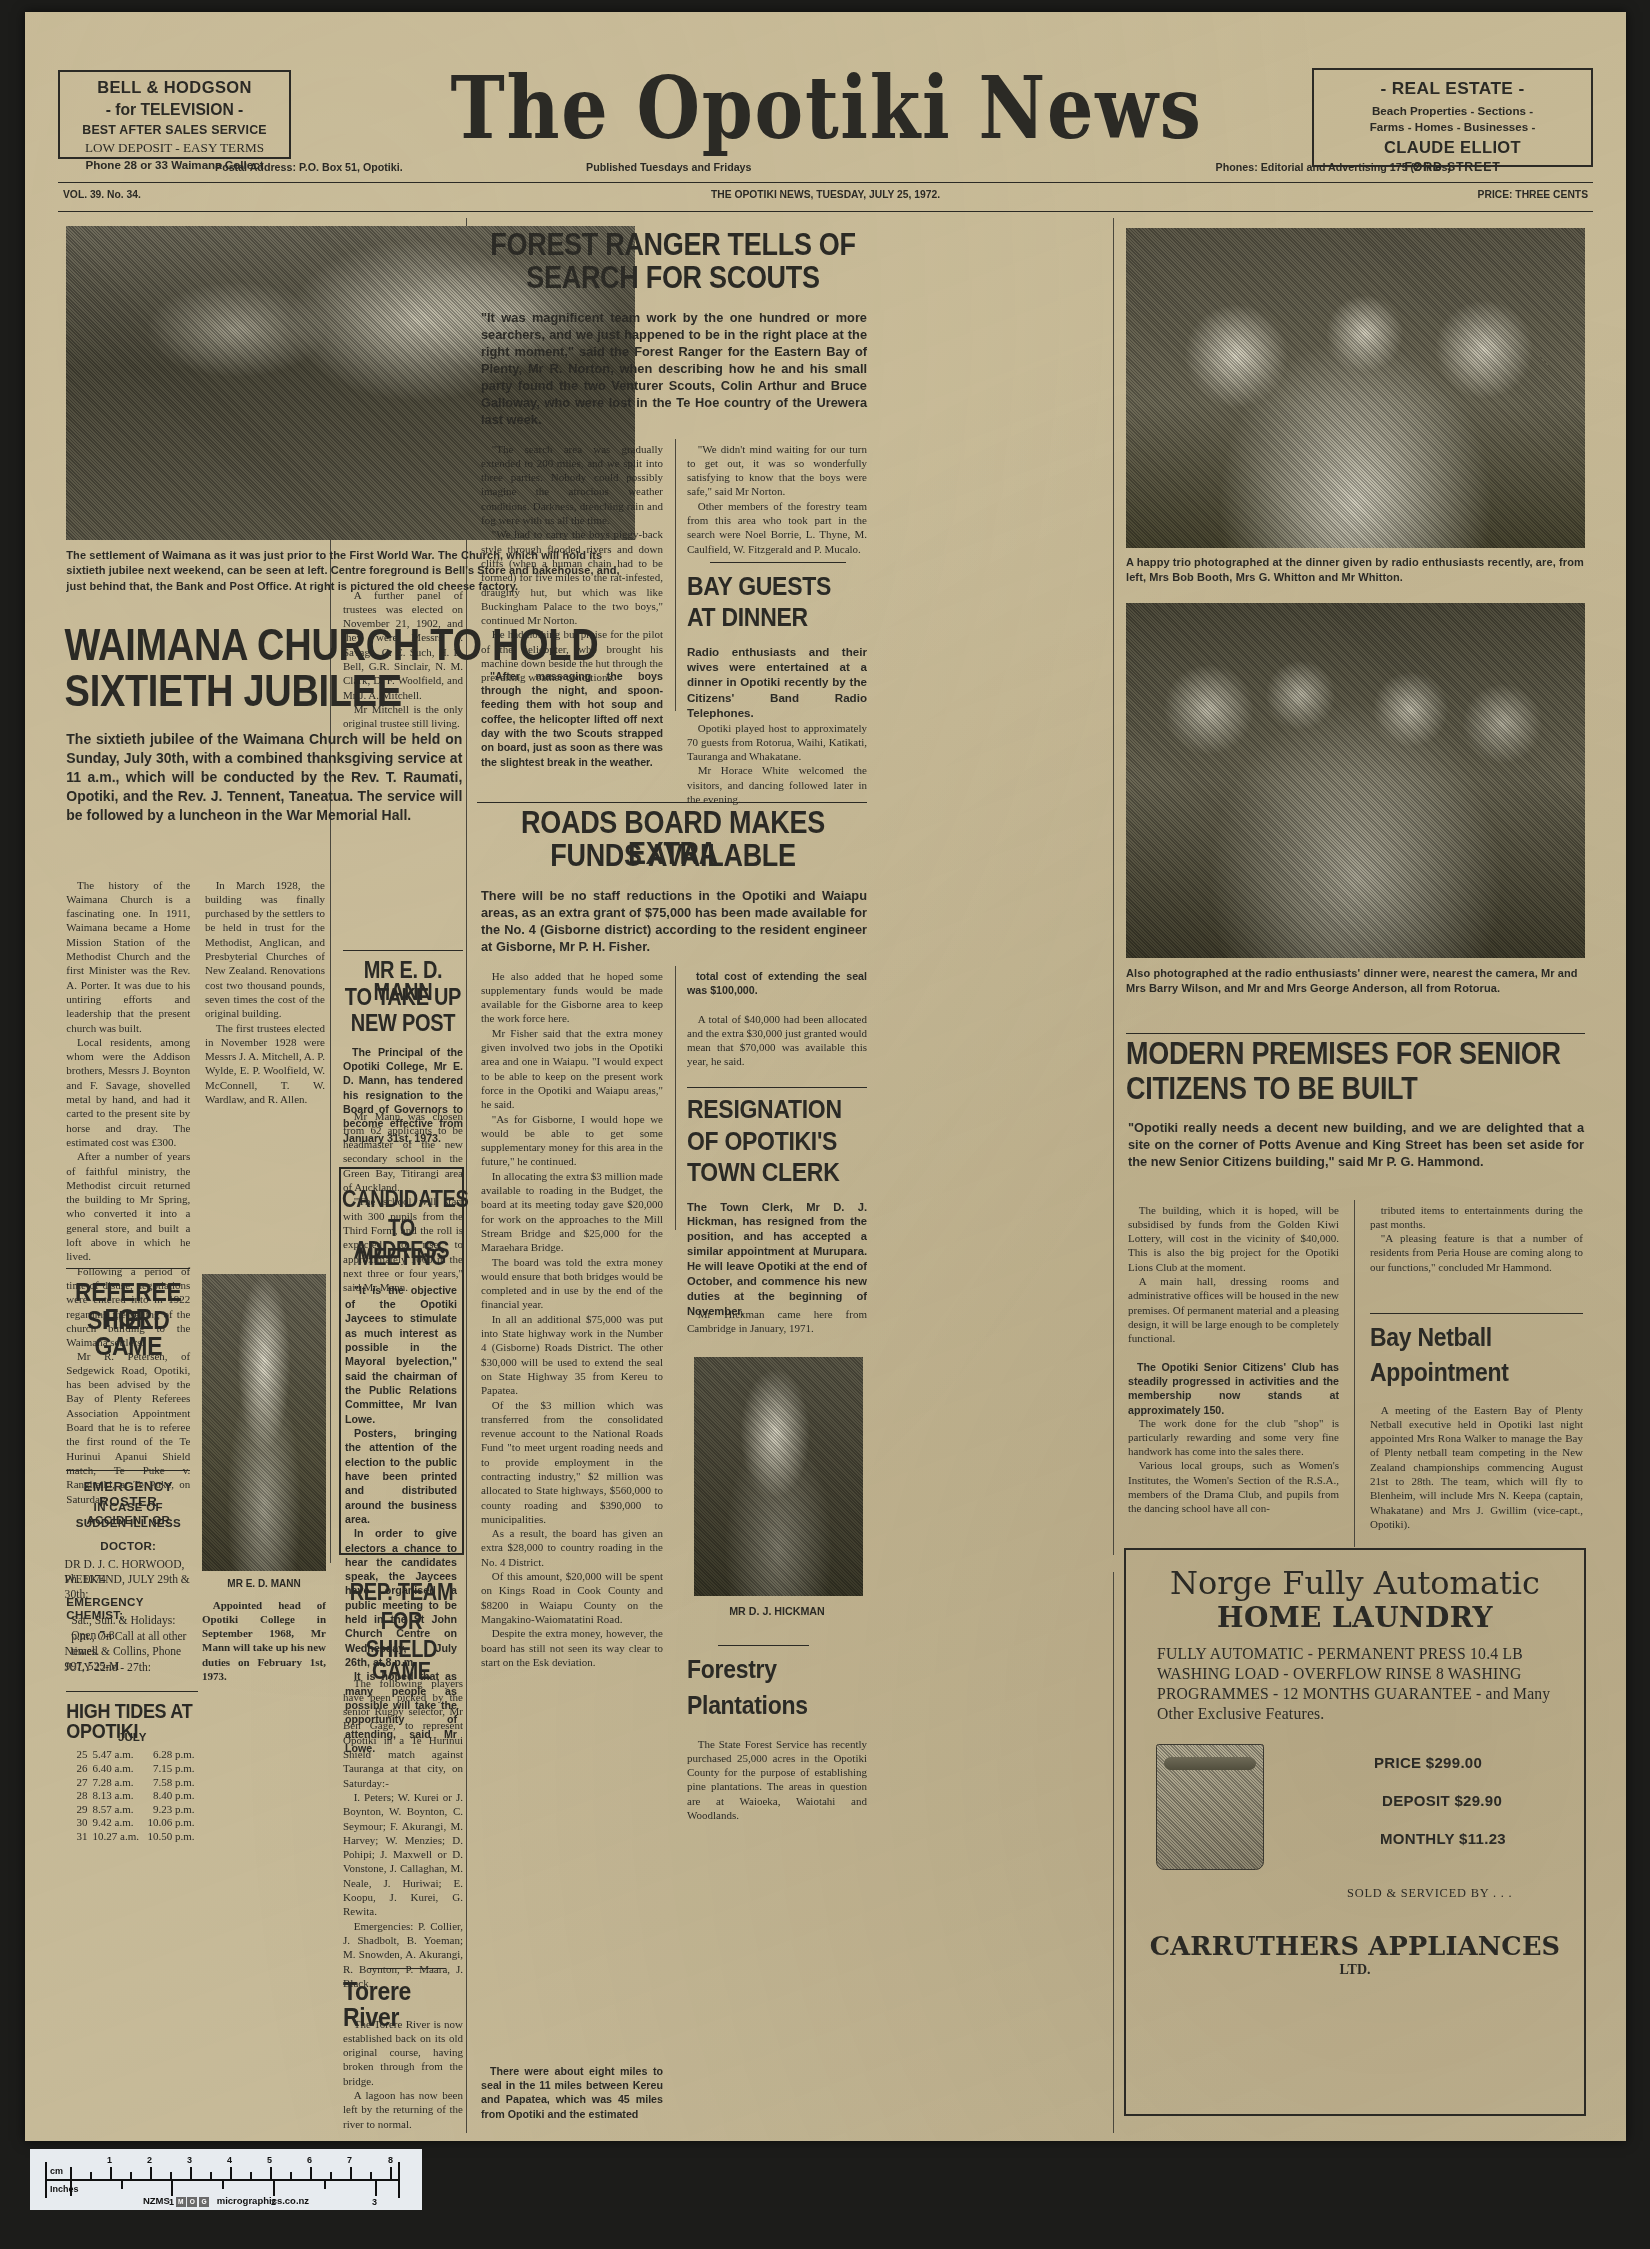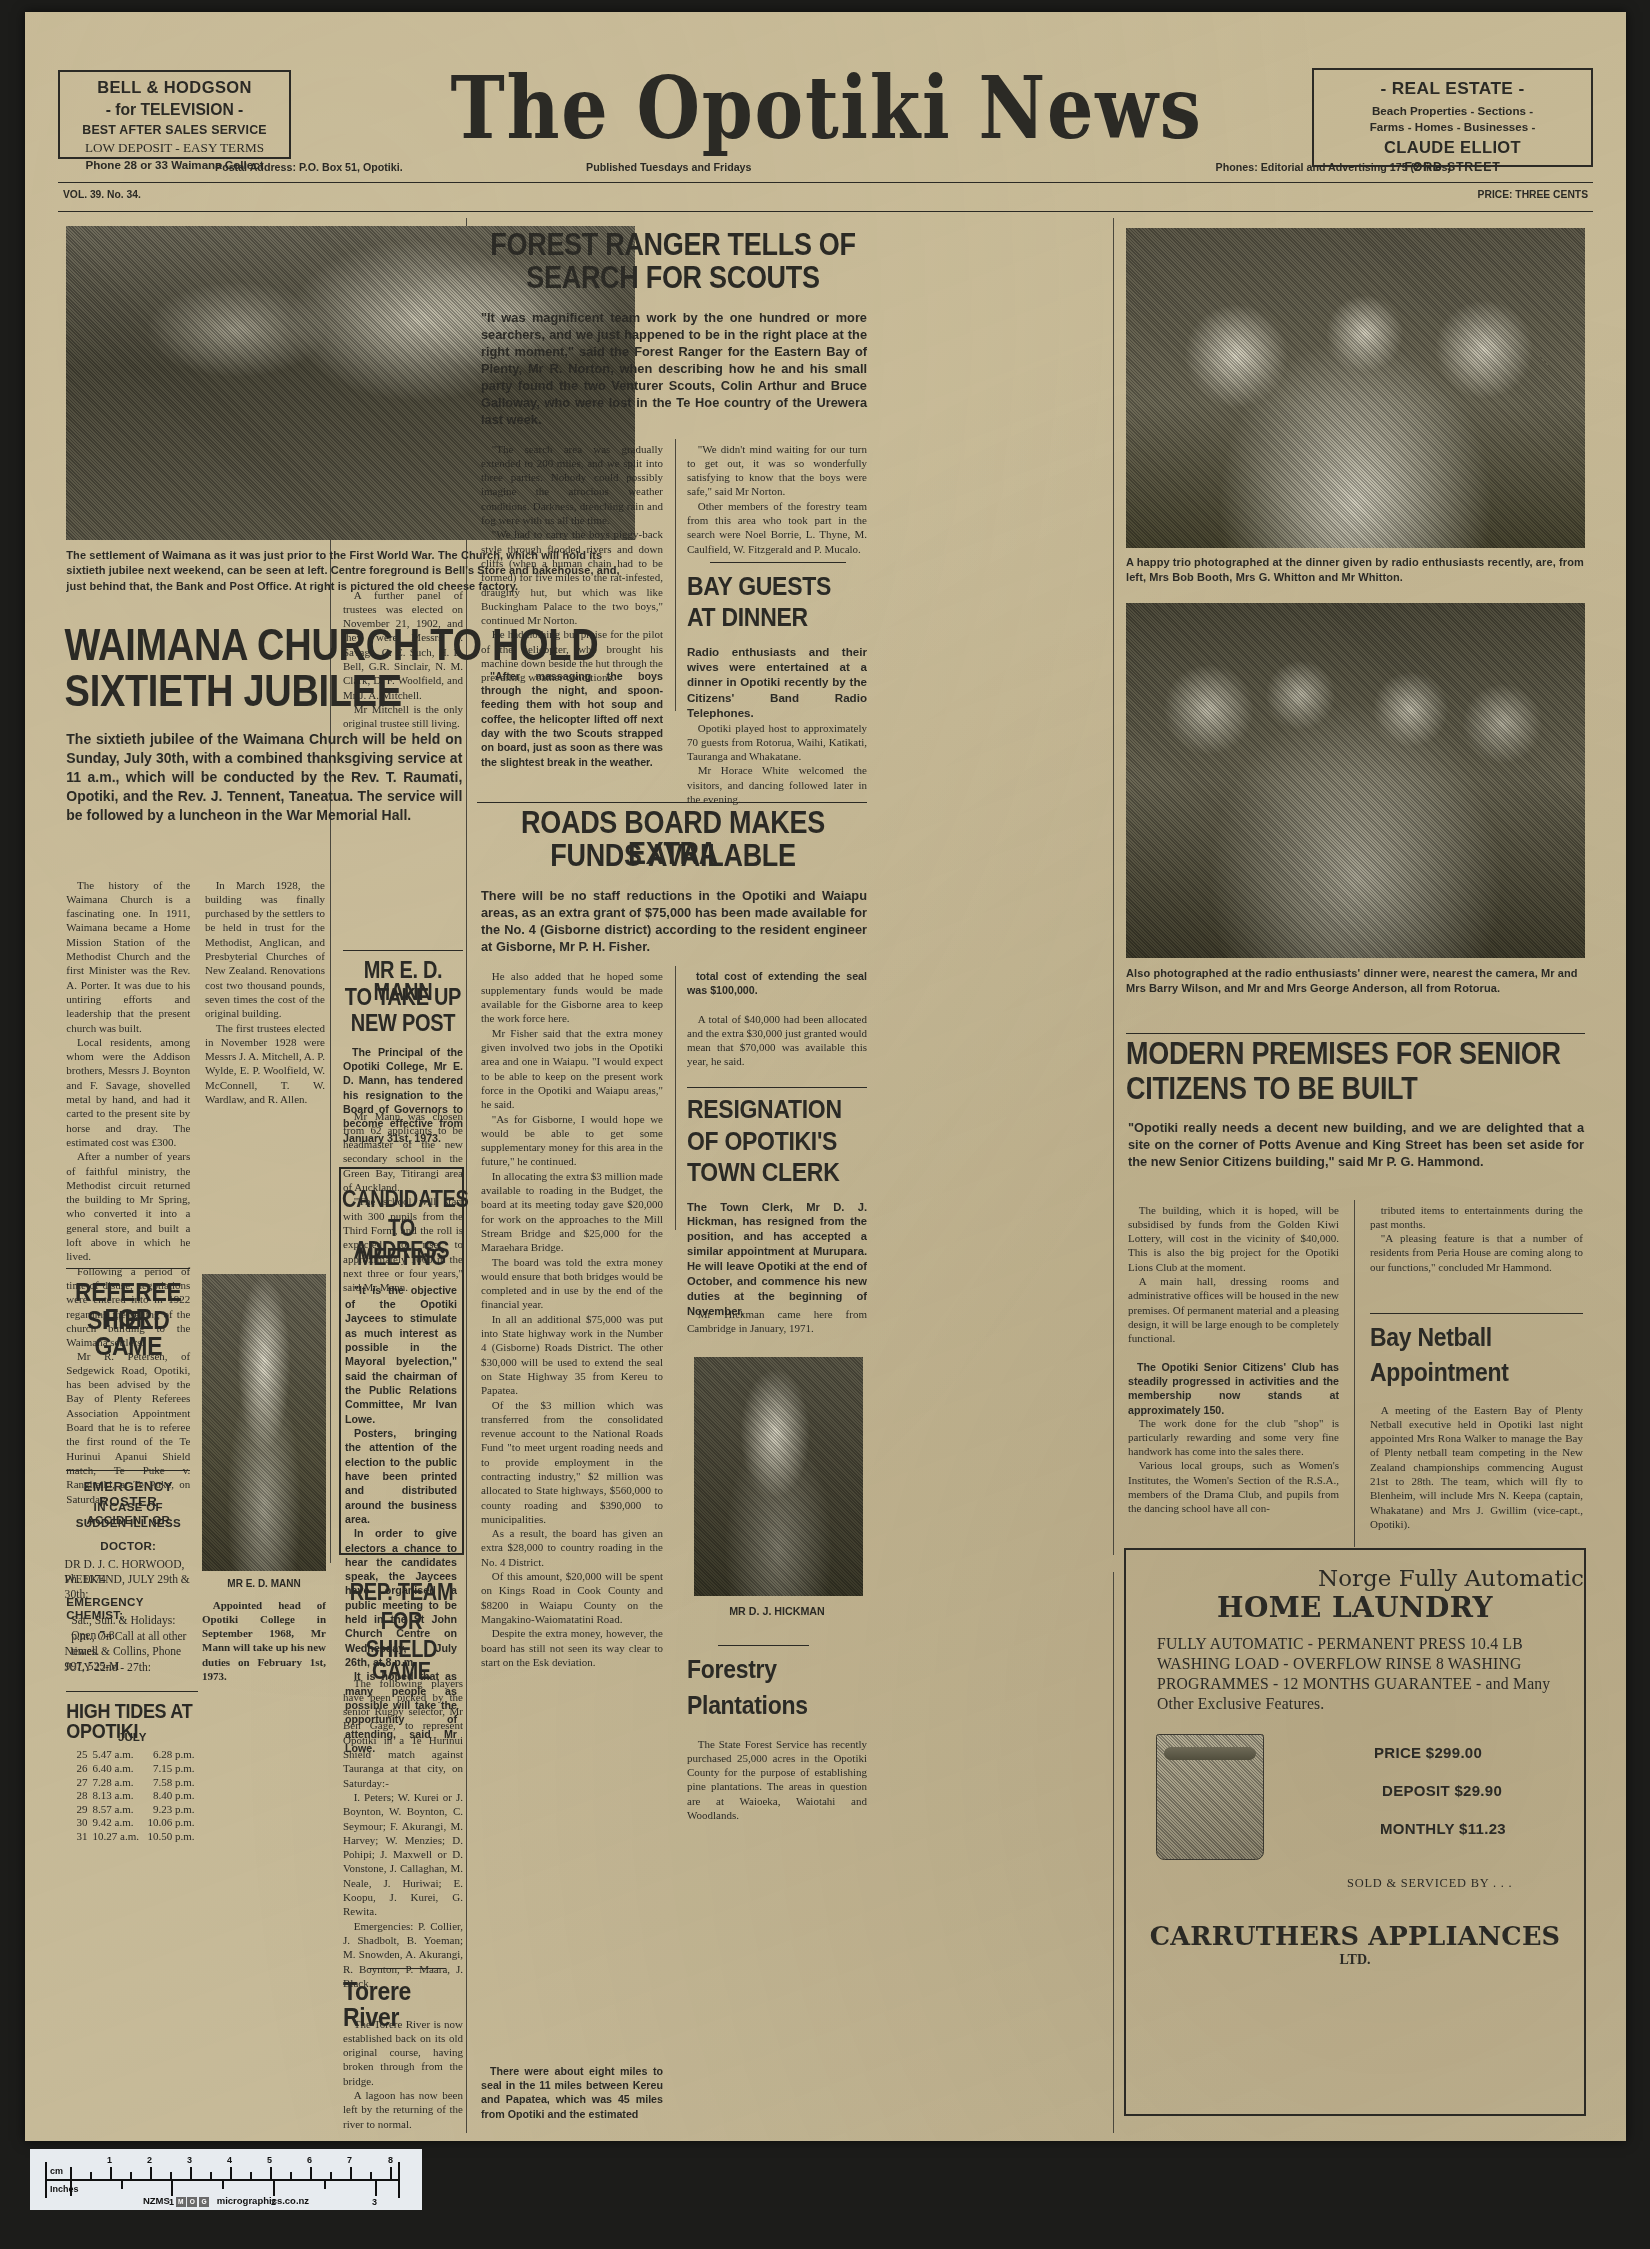--- a/index.html
+++ b/index.html
@@ -151,21 +151,21 @@
   .ctr{text-align:center;}
   .bold{font-weight:bold;}
   .serif{font-family:"Liberation Serif",serif;}
 
   .roster-h{font-size:13.2px;font-weight:bold;letter-spacing:0.5px;}
   .roster-s{font-size:11.6px;font-weight:bold;letter-spacing:0.3px;}
   .roster-t{font-family:"Liberation Serif",serif;font-size:11.6px;line-height:1.32;}
   .tide td{font-family:"Liberation Serif",serif;font-size:11px;padding:0.8px 0;}
 
   
-  .norge-t1{font-family:"DejaVu Serif",serif;font-size:23px;text-align:right;line-height:1.1;}
+  .norge-t1{font-family:"DejaVu Serif",serif;font-size:32px;text-align:center;line-height:1.1;}
   .norge-t2{font-family:"DejaVu Serif",serif;font-weight:bold;font-size:28px;text-align:center;
             letter-spacing:0.4px;line-height:1.1;margin-top:1.7px;}
   .norge-b{font-family:"Liberation Serif",serif;font-size:15.7px;line-height:1.28;
            letter-spacing:0.2px;margin-top:10px;}
   .norge-p{font-size:15px;font-weight:bold;letter-spacing:0.3px;}
   .norge-sold{font-family:"Liberation Serif",serif;font-size:12.4px;letter-spacing:0.8px;}
   .norge-co{font-family:"DejaVu Serif",serif;font-weight:bold;font-size:25.6px;text-align:center;
             letter-spacing:0.2px;}
   .washer{
     width:106px;height:124px;margin:3.3px auto 0;
@@ -228,20 +228,21 @@
     <div class="subline">
       <div class="sub-l">Postal Address: P.O. Box 51, Opotiki.</div>
       <div class="sub-c">Published Tuesdays and Fridays</div>
       <div class="sub-r">Phones: Editorial and Advertising 175 (2 lines)</div>
     </div>
   </div>
 
   <div class="folio">
     <div class="folio-in">
       <div class="folio-l">VOL. 39.  No. 34.</div>
+      <div class="folio-c">THE OPOTIKI NEWS, TUESDAY, JULY 25, 1972.</div>
       <div class="folio-r">PRICE: THREE CENTS</div>
     </div>
   </div>
 
   <div class="body">
 
     <div class="vrule" style="left:408px;top:0;height:1354px;"></div>
     <div class="vrule" style="left:1055px;top:0;height:1337px;"></div>
     <div class="vrule" style="left:272px;top:272px;height:1073px;"></div>
     <div class="vrule" style="left:1055px;top:1354px;height:561px;"></div>

